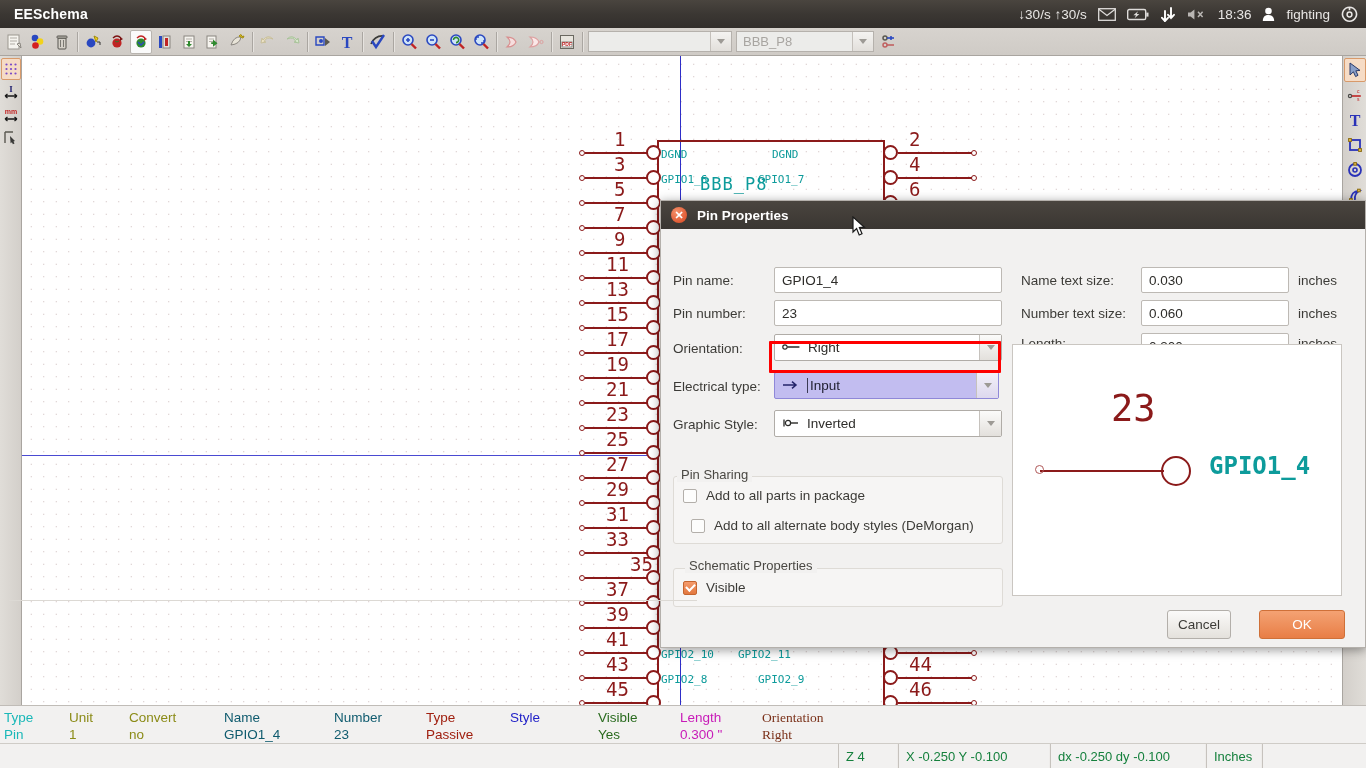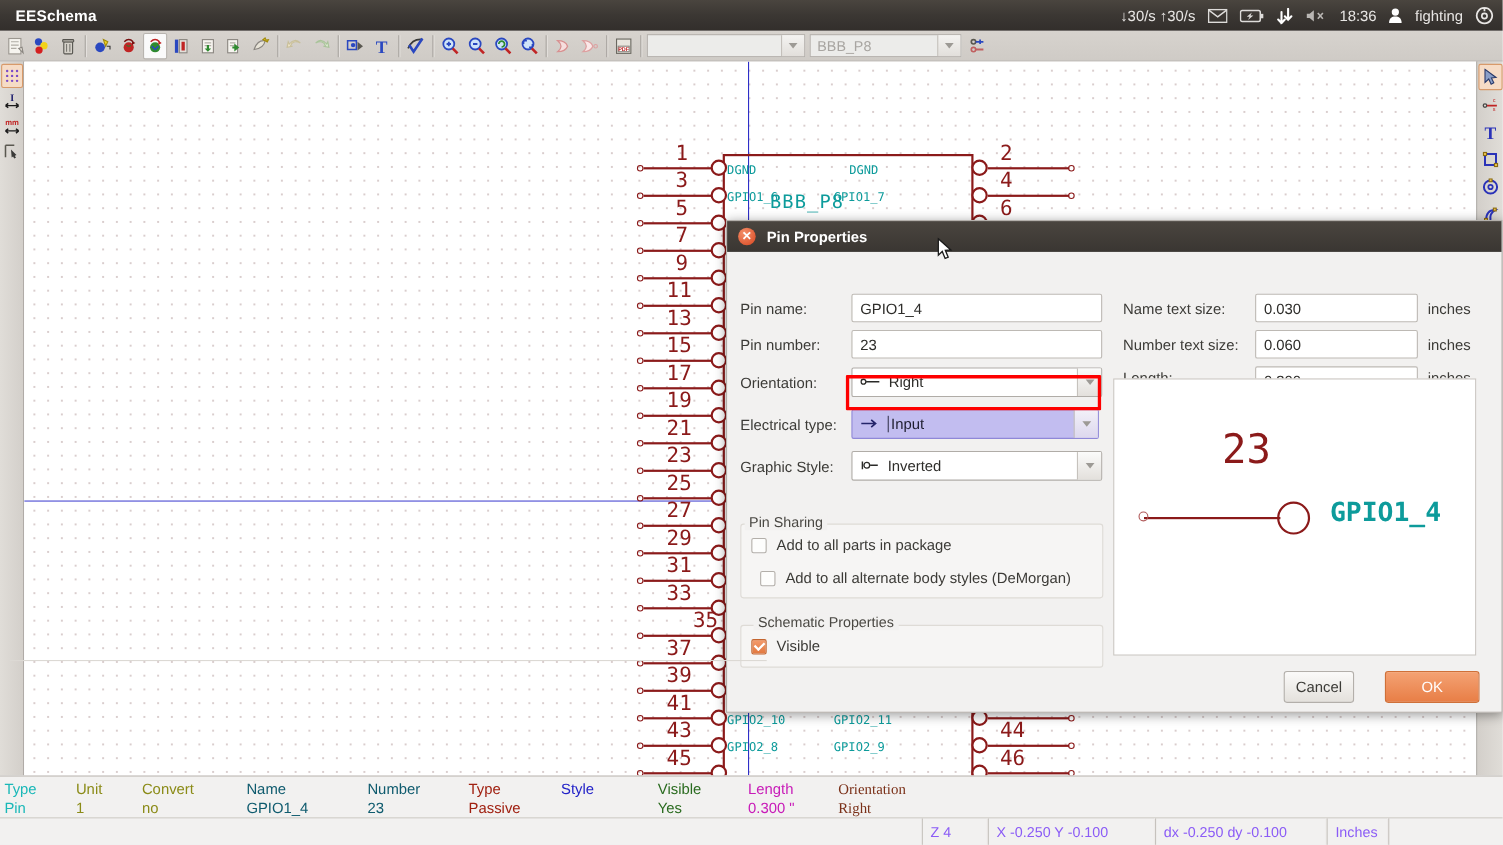--- a/index.html
+++ b/index.html
@@ -200,21 +200,21 @@
   .sb-v { font-size: 13.5px; line-height: 17px; }
 
   #status-bar {
     position: absolute; left: 0; top: 743px; width: 1366px; height: 25px;
     background: #f2f1f0; border-top: 1px solid #cfccc7;
     display: flex; align-items: stretch;
   }
   .sf {
     border-left: 1px solid #c6c2bd; border-right: 1px solid #eeecea;
     display: flex; align-items: center; padding: 0 7px;
-    font-size: 13px; color: #8b5cf6;
+    font-size: 13px; color: #15803d;
   }
   #sf-spacer { flex: 1; border-right: none; position: relative; }
 
   #cursor-arrow { position: absolute; left: 852px; top: 216px; z-index: 60; }
 </style>
 </head>
 <body>
 
 <div id="top-panel">
   <div id="app-menu-title">EESchema</div>
@@ -663,21 +663,21 @@
         </div>
       </div>
 
     <div class="pin-name" style="left:639px; top:92px;">DGND</div>
     <div class="pin-name" style="left:639px; top:117px;">GPIO1_6</div>
     <div class="pin-name" style="left:639px; top:592px;">GPIO2_10</div>
     <div class="pin-name" style="left:639px; top:617px;">GPIO2_8</div>
 
     <div class="pin-name" style="left:750px; top:92px;">DGND</div>
     <div class="pin-name" style="left:736px; top:117px;">GPIO1_7</div>
-    <div class="pin-name" style="left:736px; top:592px;">GPIO2_11</div>
+    <div class="pin-name" style="left:716px; top:592px;">GPIO2_11</div>
     <div class="pin-name" style="left:736px; top:617px;">GPIO2_9</div>
   </div>
 </div>
 
 <div id="right-toolbar">
   <div class="rt-btn active">
     <svg width="16" height="16" viewBox="0 0 16 16">
         <path d="M3 1 L3 13 L6.4 9.8 L8.6 14.6 L11 13.3 L8.8 8.8 L13 8.4 Z" fill="#8a9fc8" stroke="#2a3a6a" stroke-width="1"></path>
       </svg>
   </div>

